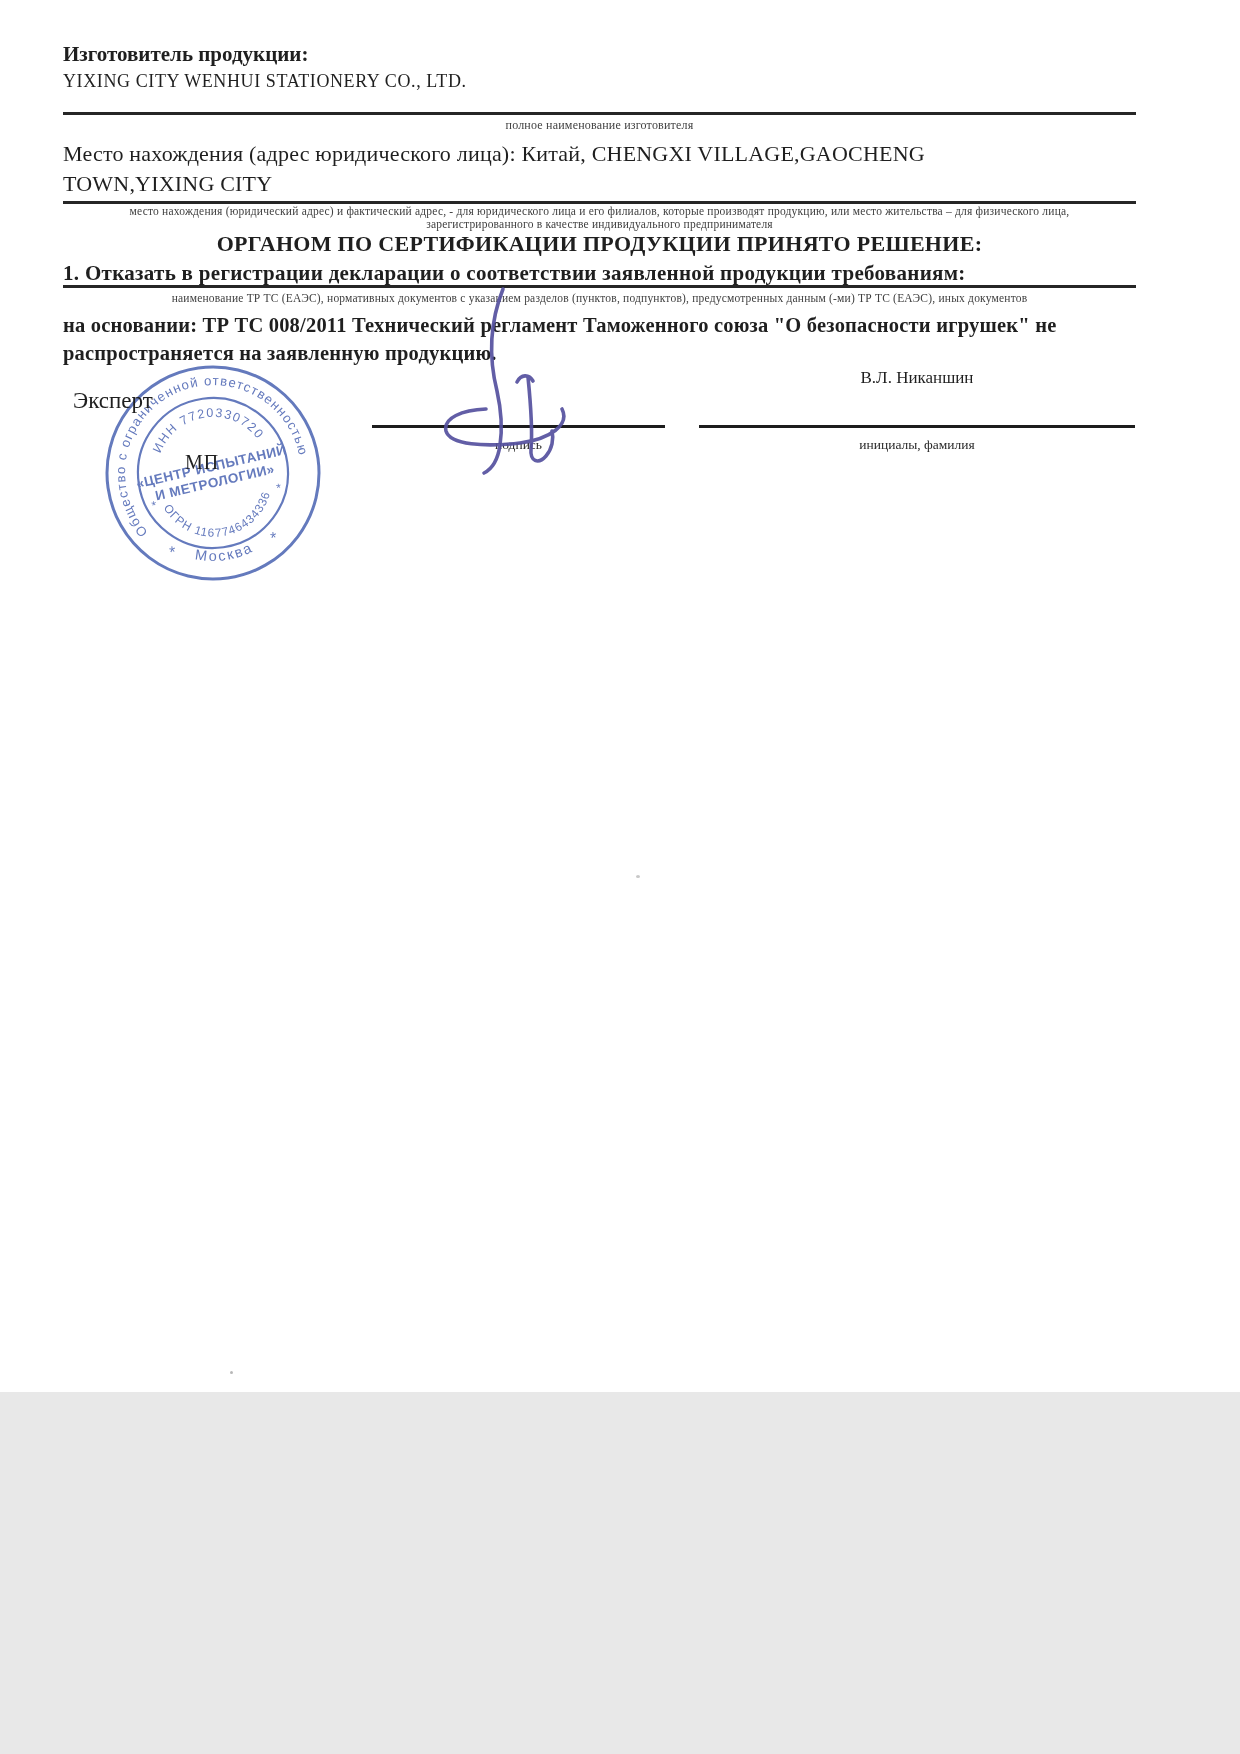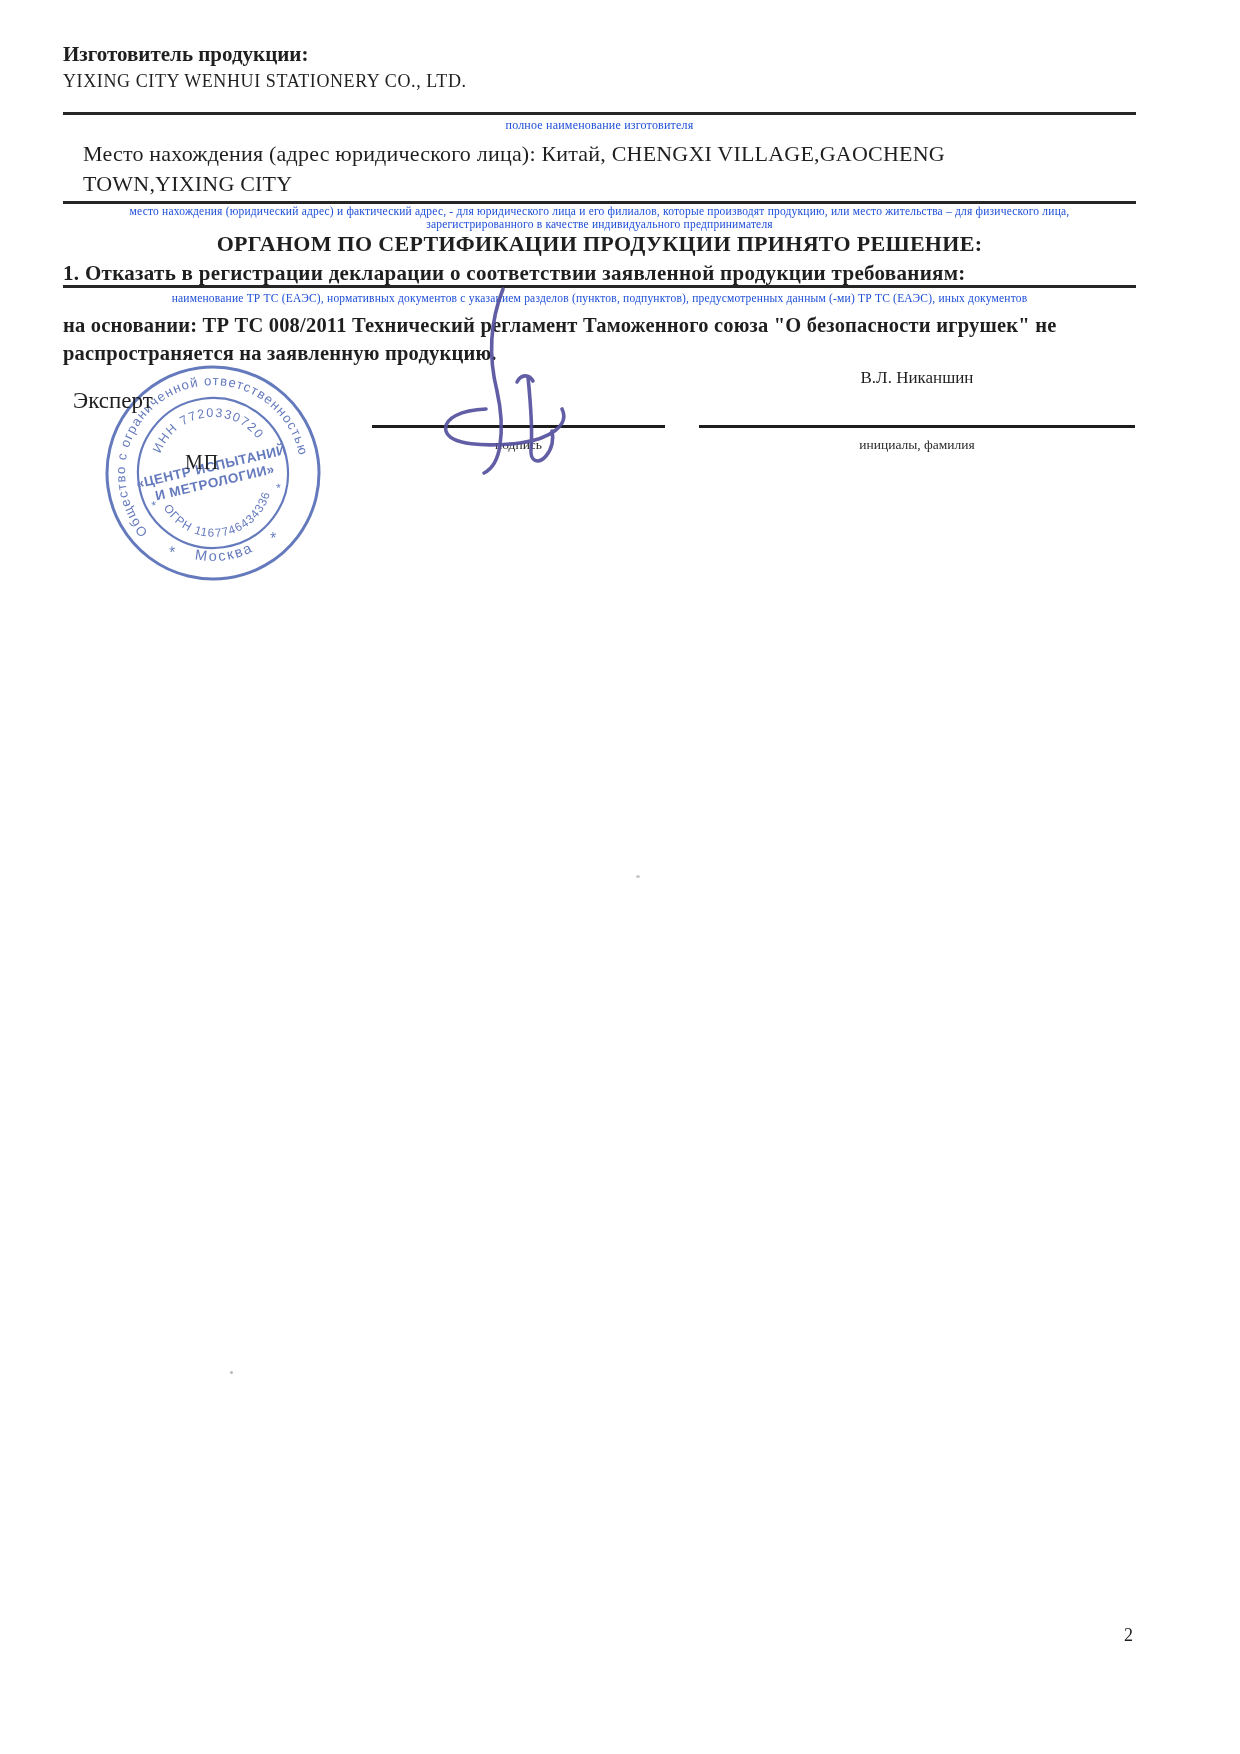--- a/index.html
+++ b/index.html
@@ -1,33 +1,33 @@
 <!DOCTYPE html>
 <html><head>
 <meta charset="utf-8">
 <style>
   html,body{margin:0;padding:0;background:#e8e8e8;}
   .page{
     position:relative;
-    width:1240px;height:1754px;
+    width:1240px;height:1392px;
     margin:0 auto;
     background:#ffffff;
     font-family:"Liberation Serif","DejaVu Serif",serif;
     color:#1f1f1f;
     overflow:hidden;
   }
   .abs{position:absolute;}
   .b{font-weight:bold;}
   .rule{position:absolute;left:63px;width:1073px;height:3px;background:#262626;}
   .caption{
     position:absolute;left:63px;width:1073px;
-    text-align:center;font-size:11.5px;line-height:13px;color:#1d4ed8;
+    text-align:center;font-size:11.5px;line-height:13px;color:#404040;
     letter-spacing:0.2px;
   }
-  .bigtext{font-size:22px;line-height:30px;letter-spacing:0.2px;margin-left:20px;}
+  .bigtext{font-size:22px;line-height:30px;letter-spacing:0.2px;}
   .siglabel{font-size:13.5px;color:#2b2b2b;text-align:center;}
   .sigline{position:absolute;height:3px;background:#1d1d1d;}
   .speck{position:absolute;background:#9a9a9a;border-radius:50%;}
   #stamp-wrap{position:absolute;left:95px;top:355px;width:236px;height:236px;transform:rotate(-8deg);opacity:0.85;z-index:2;}
   #sign-wrap{position:absolute;left:400px;top:285px;width:220px;height:205px;z-index:4;}
   .mp{position:absolute;left:185px;top:451px;font-size:20px;z-index:3;letter-spacing:1px;}
 </style>
 </head>
 <body>
 

